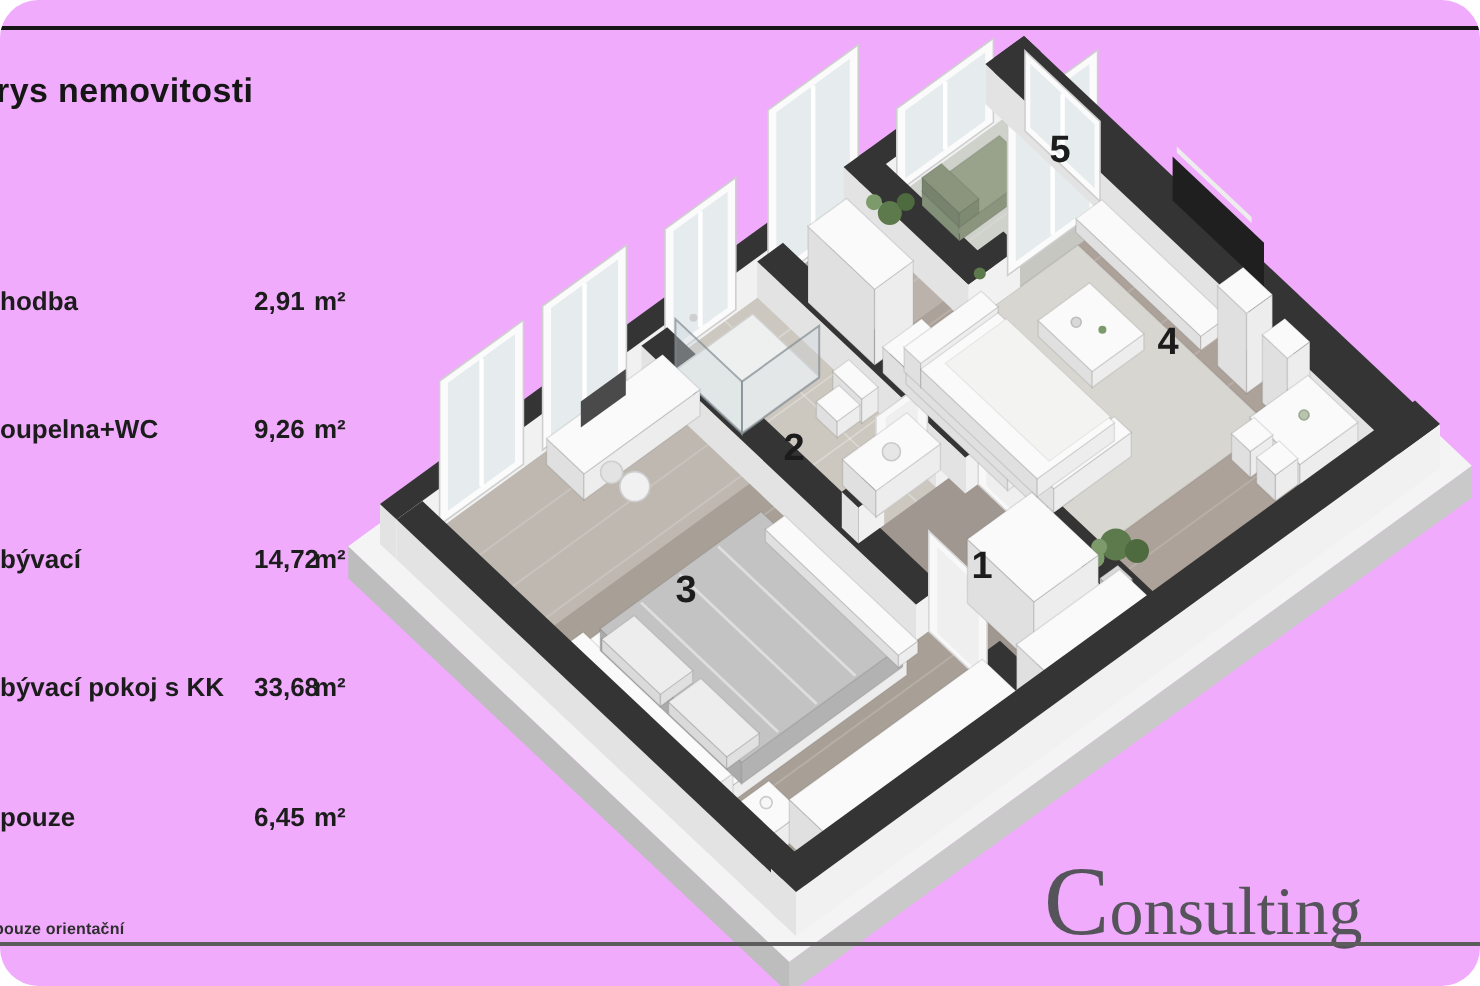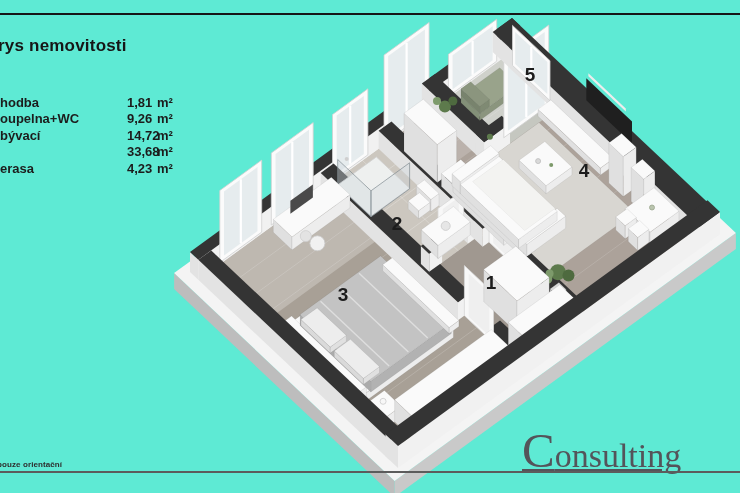--- a/index.html
+++ b/index.html
@@ -1,67 +1,68 @@
 <!DOCTYPE html>
 <html><head>
 <meta charset="utf-8">
 <style>
   html,body{margin:0;padding:0;background:#ffffff;}
   body{width:740px;height:493px;font-family:"Liberation Sans",sans-serif;}
-  .stage{position:relative;width:740px;height:493px;overflow:hidden;background:#5eead4;}
+  .stage{position:relative;width:740px;height:493px;overflow:hidden;background:#f0abfc;border-radius:19px;}
   .top-line{position:absolute;left:0;top:13px;width:740px;height:2px;}
   .bottom-line{position:absolute;left:0;top:471px;width:740px;height:2px;}
   .title{position:absolute;left:-2px;top:36px;margin:0;font-size:17px;font-weight:700;color:#161616;letter-spacing:.2px;}
   .legend{position:absolute;left:0;top:95px;width:200px;font-size:13px;font-weight:700;color:#1c1c1c;}
-  .lrow{position:relative;height:16.4px;line-height:16.4px;}
+  .lrow{position:relative;height:16.4px;line-height:16.4px;margin-top:48px;}
   .ll{position:absolute;left:0;white-space:nowrap;}
   .lv{position:absolute;left:127px;}
   .lu{position:absolute;left:157px;}
   .disclaimer{position:absolute;left:-3px;top:460px;font-size:8px;font-weight:700;color:#2e2e2e;letter-spacing:.1px;}
   .plan-wrap{position:absolute;left:0;top:0;width:740px;height:493px;}
   .logo{position:absolute;left:504px;top:401px;width:228px;height:76px;color:#54545a;font-family:"Liberation Serif",serif;}
   .l1{position:absolute;left:0;top:0;font-size:34px;line-height:1;white-space:nowrap;}
   .l1 .initial,.l2 .initial{font-size:49px;}
-  .l2{position:absolute;left:18px;top:25px;font-size:34px;line-height:1;white-space:nowrap;text-decoration:underline;}
+  .l2{position:absolute;left:18px;top:25px;font-size:34px;line-height:1;white-space:nowrap;}
   .ok{position:relative;display:inline-block;color:#5c3a31;}
   .ok::before{content:"";position:absolute;left:-3px;right:-2px;top:-9px;bottom:4px;z-index:-1;}
   .reg{font-size:12px;vertical-align:15px;letter-spacing:0;}
   svg text{font-family:"Liberation Sans",sans-serif;}
 </style>
 <style>.ok::before{background:#e0765c;}</style></head>
 <body>
 
 <div class="stage">
   <div class="top-line" style="background: rgb(22, 22, 22);"></div>
 
   <h1 class="title">rys nemovitosti</h1>
 
   <div class="legend">
     <div class="lrow">
       <span class="ll">hodba</span>
-      <span class="lv">1,81</span>
+      <span class="lv">2,91</span>
       <span class="lu">m²</span>
     </div>
     <div class="lrow">
       <span class="ll">oupelna+WC</span>
       <span class="lv">9,26</span>
       <span class="lu">m²</span>
     </div>
     <div class="lrow">
       <span class="ll">bývací</span>
       <span class="lv">14,72</span>
       <span class="lu">m²</span>
     </div>
     <div class="lrow">
+      <span class="ll">bývací pokoj s KK</span>
       <span class="lv">33,68</span>
       <span class="lu">m²</span>
     </div>
     <div class="lrow">
-      <span class="ll">erasa</span>
-      <span class="lv">4,23</span>
+      <span class="ll">pouze</span>
+      <span class="lv">6,45</span>
       <span class="lu">m²</span>
     </div>
   </div>
 
   <div class="plan-wrap">
     <svg id="plan" width="740" height="493" viewBox="0 0 740 493">
         <polygon points="174.1,289.1 394.6,496.9 394.6,480.9 174.1,273.1" fill="#bdbdbd" stroke="none" stroke-width="0.8" opacity="1"></polygon>
         <polygon points="394.6,496.9 735.9,248.9 735.9,232.9 394.6,480.9" fill="#c9c9c9" stroke="none" stroke-width="0.8" opacity="1"></polygon>
         <polygon points="174.1,273.1 515.4,25.1 735.9,232.9 394.6,480.9" fill="#f4f4f4" stroke="none" stroke-width="0.8" opacity="1"></polygon>
         <polygon points="211.2,270.5 327.1,186.2 518.5,366.6 402.6,450.8" fill="#a8a096" stroke="none" stroke-width="0.8" opacity="1"></polygon>

